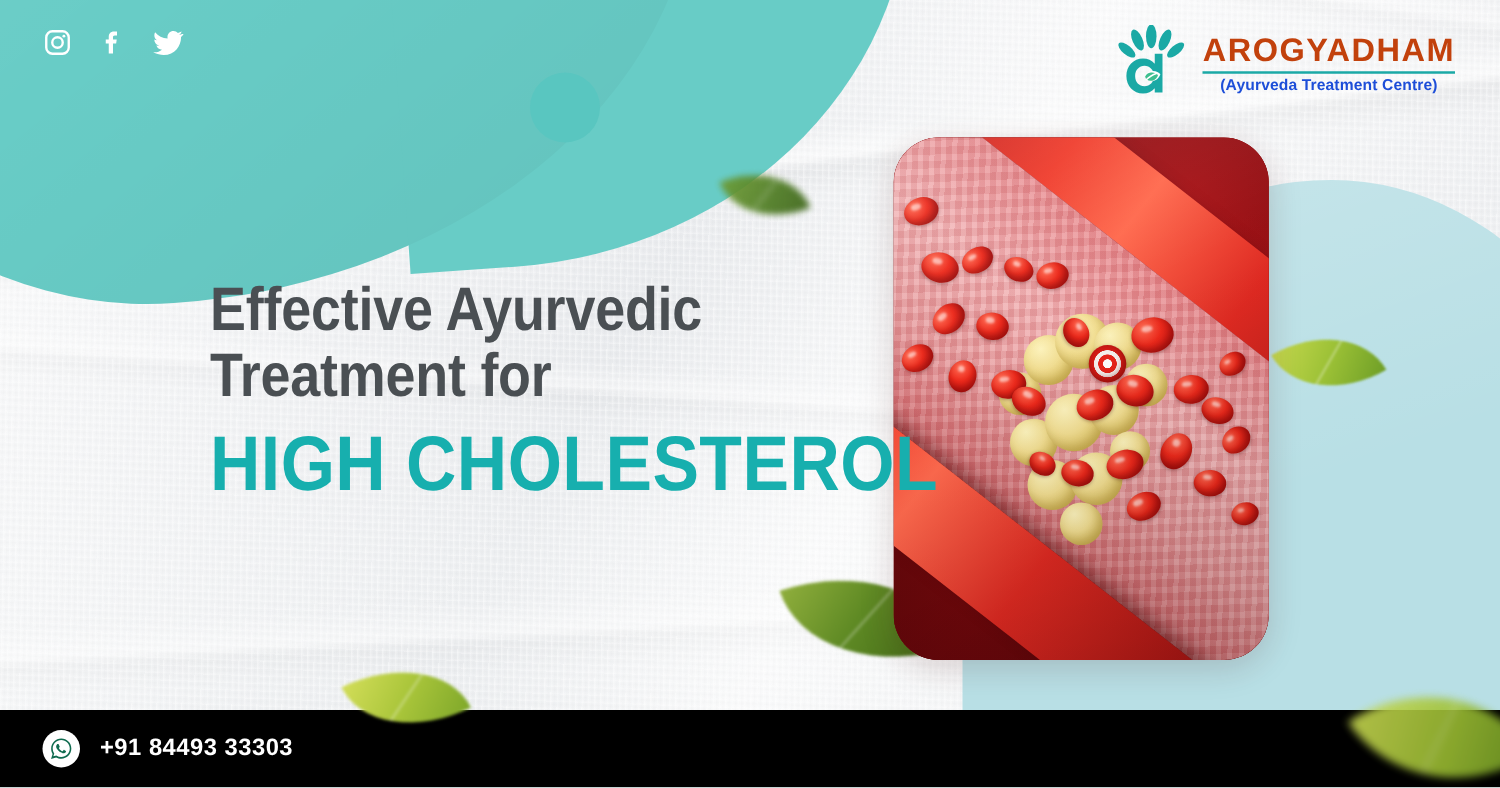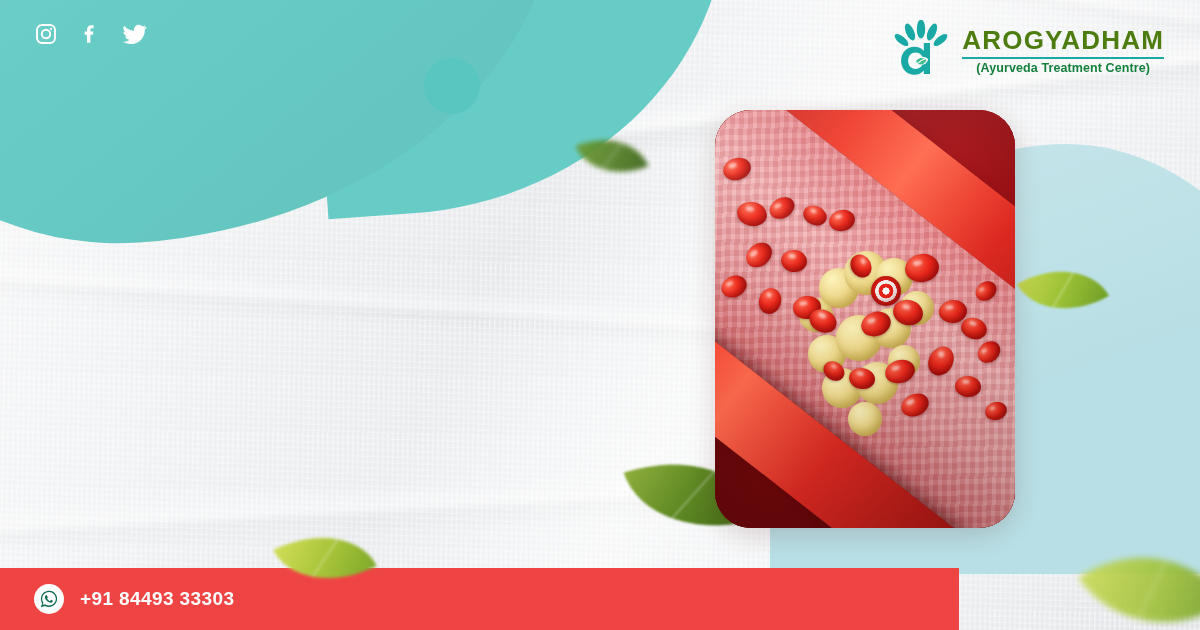--- a/index.html
+++ b/index.html
@@ -166,33 +166,33 @@
     align-items: center;
     gap: 10px;
     z-index: 6;
   }
   .logo-mark { width: 62px; height: 62px; flex: none; }
   .logo-text { display: flex; flex-direction: column; align-items: stretch; }
   .logo-name {
     font-size: 26px;
     font-weight: bold;
     letter-spacing: 1.2px;
-    color: #4d7c0f;
+    color: #c2410c;
     line-height: 1.02;
     white-space: nowrap;
   }
   .logo-rule {
     height: 2px;
     background: #1ba9a6;
     margin: 3px 0 2px;
   }
   .logo-sub {
     font-size: 12.5px;
     font-weight: bold;
-    color: #15803d;
+    color: #1d4ed8;
     letter-spacing: 0.1px;
     white-space: nowrap;
     text-align: center;
   }
 
   
   .headline {
     position: absolute;
     left: 168px;
     top: 222px;
@@ -330,23 +330,23 @@
     background: linear-gradient(155deg, rgba(255,255,255,0.10) 0%, rgba(255,255,255,0) 38%, rgba(0,0,0,0.14) 100%);
     pointer-events: none;
     z-index: 5;
   }
 
   
   .footer {
     position: absolute;
     left: 0;
     bottom: 0;
-    width: 959px;
+    width: 1200px;
     height: 62px;
-    background: #ef4444;
+    background: #000000;
     z-index: 7;
   }
   .footer-inner {
     position: relative;
     width: 100%;
     height: 100%;
     display: flex;
     align-items: center;
     justify-content: space-between;
     padding: 0 34px;
@@ -437,20 +437,25 @@
         <path d="M26.6 44.2c2.4-2.6 5.5-4.4 9-5.6" stroke="#ffffff" stroke-width="1.1" fill="none"></path>
       </svg>
     </span>
     <span class="logo-text">
       <span class="logo-name">AROGYADHAM</span>
       <span class="logo-rule"></span>
       <span class="logo-sub">(Ayurveda Treatment Centre)</span>
     </span>
   </div>
 
+  <div class="headline">
+    <div class="head-line">Effective Ayurvedic</div>
+    <div class="head-line">Treatment for</div>
+    <div class="head-emph">HIGH CHOLESTEROL</div>
+  </div>
 
   <div class="hero-card">
     <div class="hero-art">
       <div class="hero-bg"></div>
       <div class="vessel">
         <div class="vessel-wall top"></div>
         <div class="vessel-lumen"></div>
         <div class="vessel-wall bottom"></div>
       </div>
 

